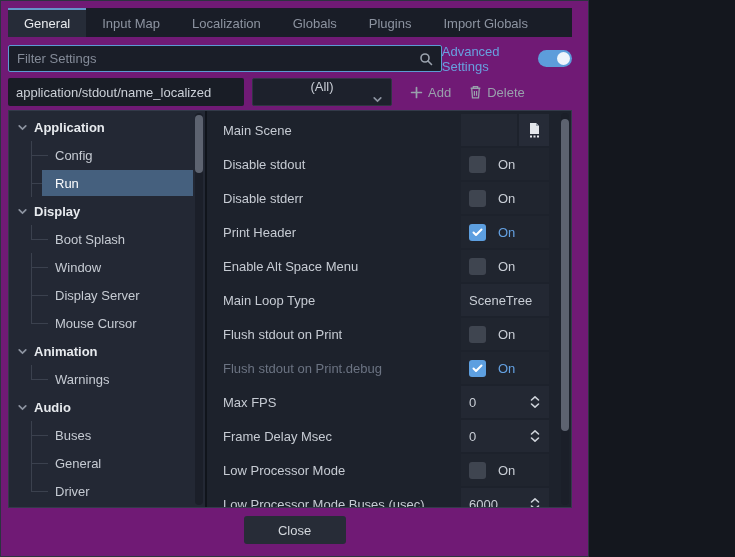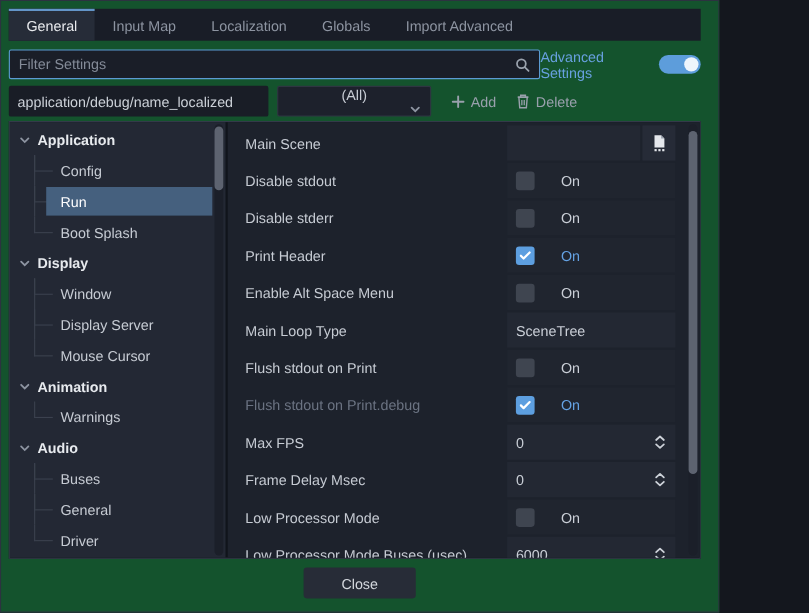--- a/index.html
+++ b/index.html
@@ -1,18 +1,18 @@
 <!DOCTYPE html>
 <html><head>
 <meta charset="utf-8">
 <style>
   html,body{margin:0;padding:0;background:#14171e;}
   .window{
-    position:relative;width:654px;height:557px;overflow:hidden;
-    background:#14532d;
+    position:relative;width:589px;height:557px;overflow:hidden;
+    background:#701a75;
     font-family:"Liberation Sans","DejaVu Sans",sans-serif;
     font-size:13px;color:#c6cbd3;
     box-shadow:inset 0 0 0 1px #2c3340, inset 0 1px 0 #44506a;
   }
   
   .tabbar{position:absolute;top:8px;left:8px;right:17px;height:29px;background:#191d27;display:flex;align-items:stretch;}
   .tab{display:flex;align-items:center;padding:0 16px;color:#8d94a1;cursor:default;border-top:2px solid transparent;}
   .tab.active{background:#262c38;color:#e9ebee;border-top:2px solid #6395c8;}
   
   .filterrow{position:absolute;top:44px;left:8px;right:17px;height:29px;display:flex;align-items:center;}
@@ -54,38 +54,39 @@
   .srow{height:34px;display:flex;align-items:center;}
   .slabel{width:254px;box-sizing:border-box;padding-left:16px;white-space:nowrap;overflow:hidden;}
   .slabel.dim{color:#6b7382;}
   .sval{flex:1;align-self:stretch;margin:1px 12px 1px 0;background:#20252f;display:flex;align-items:center;padding:0 8px;position:relative;}
   .sval.editbg{background:#232833;color:#c9ced6;}
   .sval.filewrap{background:transparent;padding:0;gap:2px;}
   .lineedit{flex:1;align-self:stretch;background:#232833;display:flex;align-items:center;padding:0 8px;}
   .filebtn{width:30px;align-self:stretch;background:#262b37;display:flex;align-items:center;justify-content:center;}
   .checkbox{width:17px;height:17px;border-radius:3px;background:#3f4550;display:flex;align-items:center;justify-content:center;flex:0 0 auto;}
   .checkbox.checked{background:#5d9fe0;}
-  .ontext{margin-left:24px;color:#c9ced6;}
+  .ontext{margin-left:12px;color:#c9ced6;}
   .ontext.accent{color:#64a1e2;}
   .spinval{color:#c9ced6;}
   .updown{position:absolute;right:8px;top:50%;transform:translateY(-50%);display:flex;}
   
   .closebtn{position:absolute;bottom:13px;left:50%;transform:translateX(-50%);width:102px;height:28px;background:#272c37;border-radius:3px;display:flex;align-items:center;justify-content:center;color:#d4d8de;}
 </style>
 </head>
 <body>
 
 <div class="window">
 
   <div class="tabbar" id="tabbar">
       <div class="tab active">General</div>
       <div class="tab">Input Map</div>
       <div class="tab">Localization</div>
       <div class="tab">Globals</div>
-      <div class="tab">Import Advanced</div>
+      <div class="tab">Plugins</div>
+      <div class="tab">Import Globals</div>
     </div>
 
   <div class="filterrow">
     <div class="searchbox">
       <span class="ph">Filter Settings</span>
       <span style="display:flex;">
         <svg width="14" height="14" viewBox="0 0 14 14">
             <circle cx="6" cy="6" r="4" fill="none" stroke="#9aa2ad" stroke-width="1.6"></circle>
             <line x1="9" y1="9" x2="12.5" y2="12.5" stroke="#9aa2ad" stroke-width="1.6" stroke-linecap="round"></line>
           </svg>
@@ -94,21 +95,21 @@
     <div class="advgroup">
       <span class="advlabel">Advanced Settings</span>
       <div class="toggle">
           <div class="knob"></div>
         </div>
     </div>
   </div>
 
   <div class="propbar">
     <div class="pathinput">
-      <span>application/debug/name_localized</span>
+      <span>application/stdout/name_localized</span>
     </div>
     <div class="select sel-all">
       <span>(All)</span>
       <span class="chev">
         <svg width="11" height="11" viewBox="0 0 10 10">
             <path d="M2 3.5 L5 6.5 L8 3.5" stroke="#8d94a1" stroke-width="1.5" fill="none" stroke-linecap="round"></path>
           </svg>
       </span>
     </div>
     <div class="barbtn btn-add">
@@ -147,31 +148,31 @@
             <span class="guide"></span>
             <span class="guide-cont"></span>
             <span class="tlabel">Config</span>
           </div>
           <div class="trow tchild selected">
             <span class="guide"></span>
             <span class="guide-cont"></span>
             <span class="hl"></span>
             <span class="tlabel">Run</span>
           </div>
-          <div class="trow tchild">
-            <span class="guide"></span>
-            <span class="tlabel">Boot Splash</span>
-          </div>
           <div class="trow tsec">
             <span class="secchev">
               <svg width="11" height="11" viewBox="0 0 10 10">
                 <path d="M2 3.5 L5 6.5 L8 3.5" stroke="#8d94a1" stroke-width="1.5" fill="none" stroke-linecap="round"></path>
               </svg>
             </span>
             <span>Display</span>
+          </div>
+          <div class="trow tchild">
+            <span class="guide"></span>
+            <span class="tlabel">Boot Splash</span>
           </div>
           <div class="trow tchild">
             <span class="guide"></span>
             <span class="guide-cont"></span>
             <span class="tlabel">Window</span>
           </div>
           <div class="trow tchild">
             <span class="guide"></span>
             <span class="guide-cont"></span>
             <span class="tlabel">Display Server</span>

